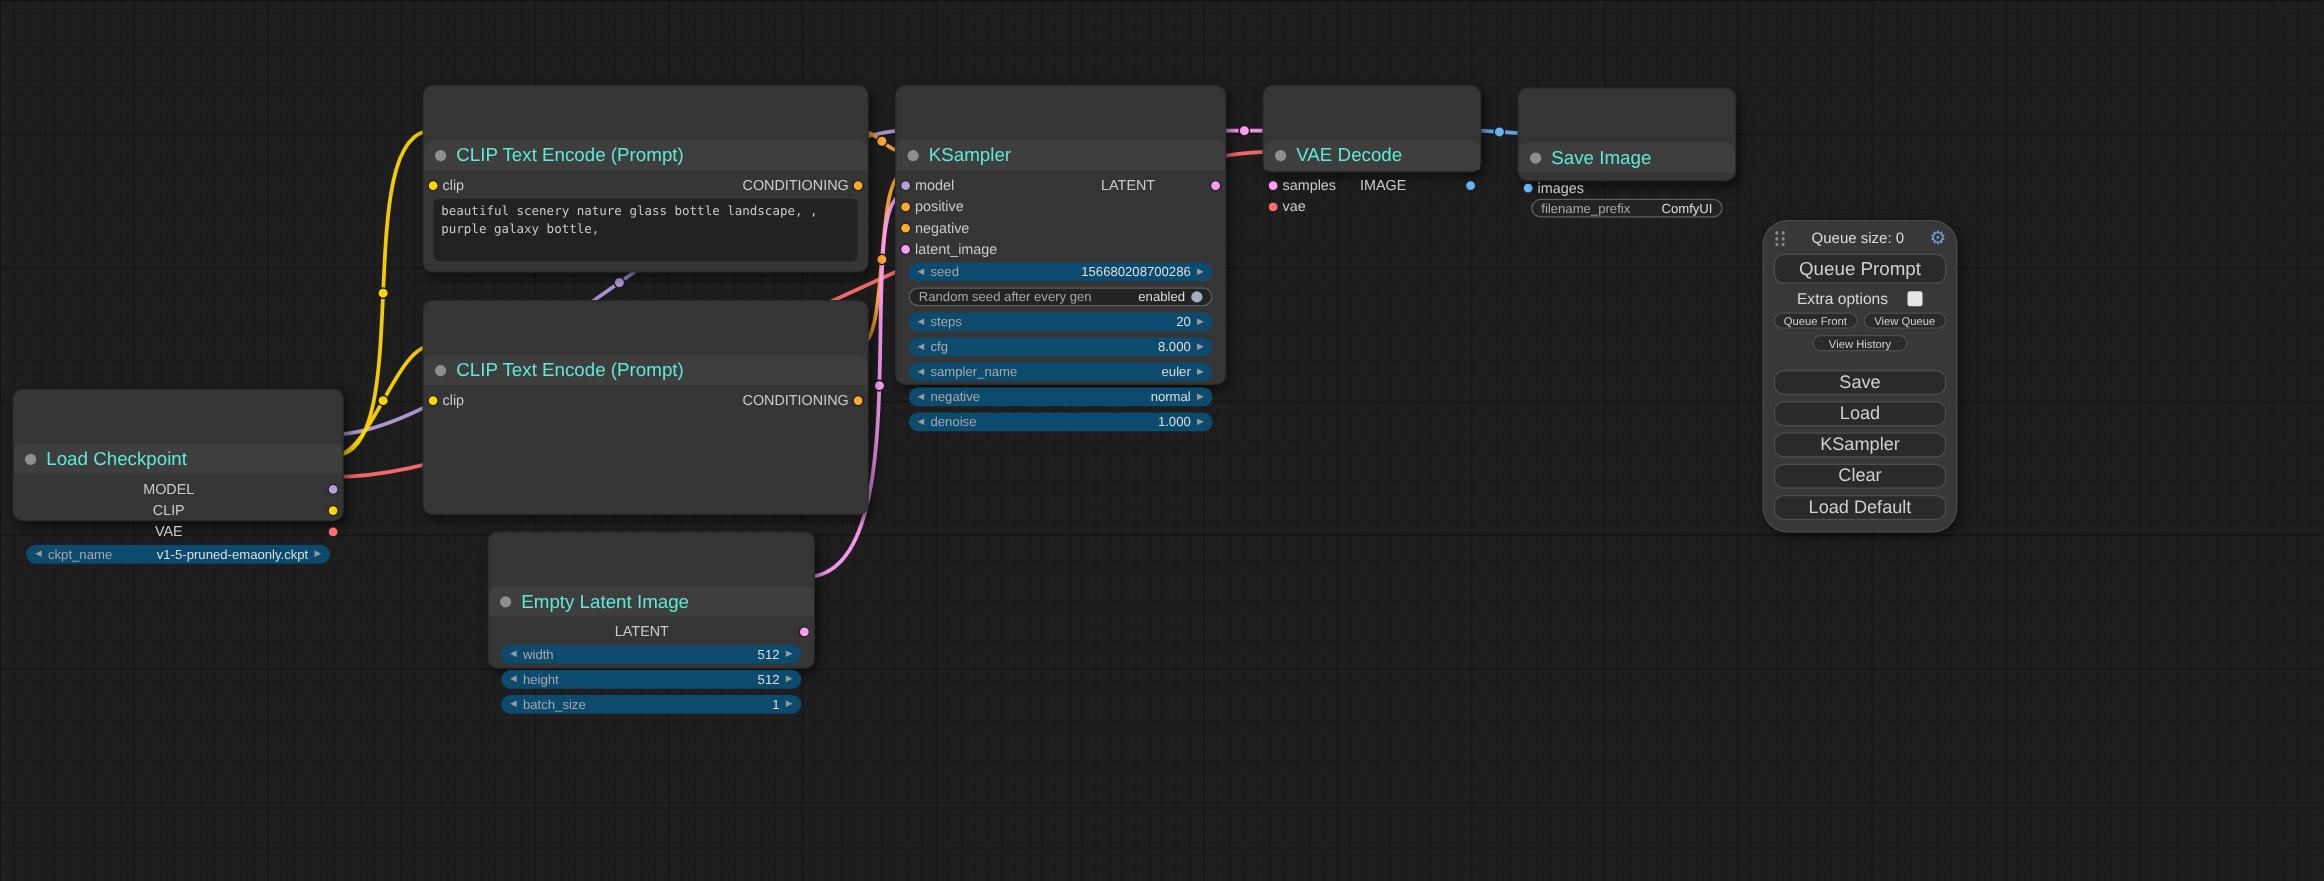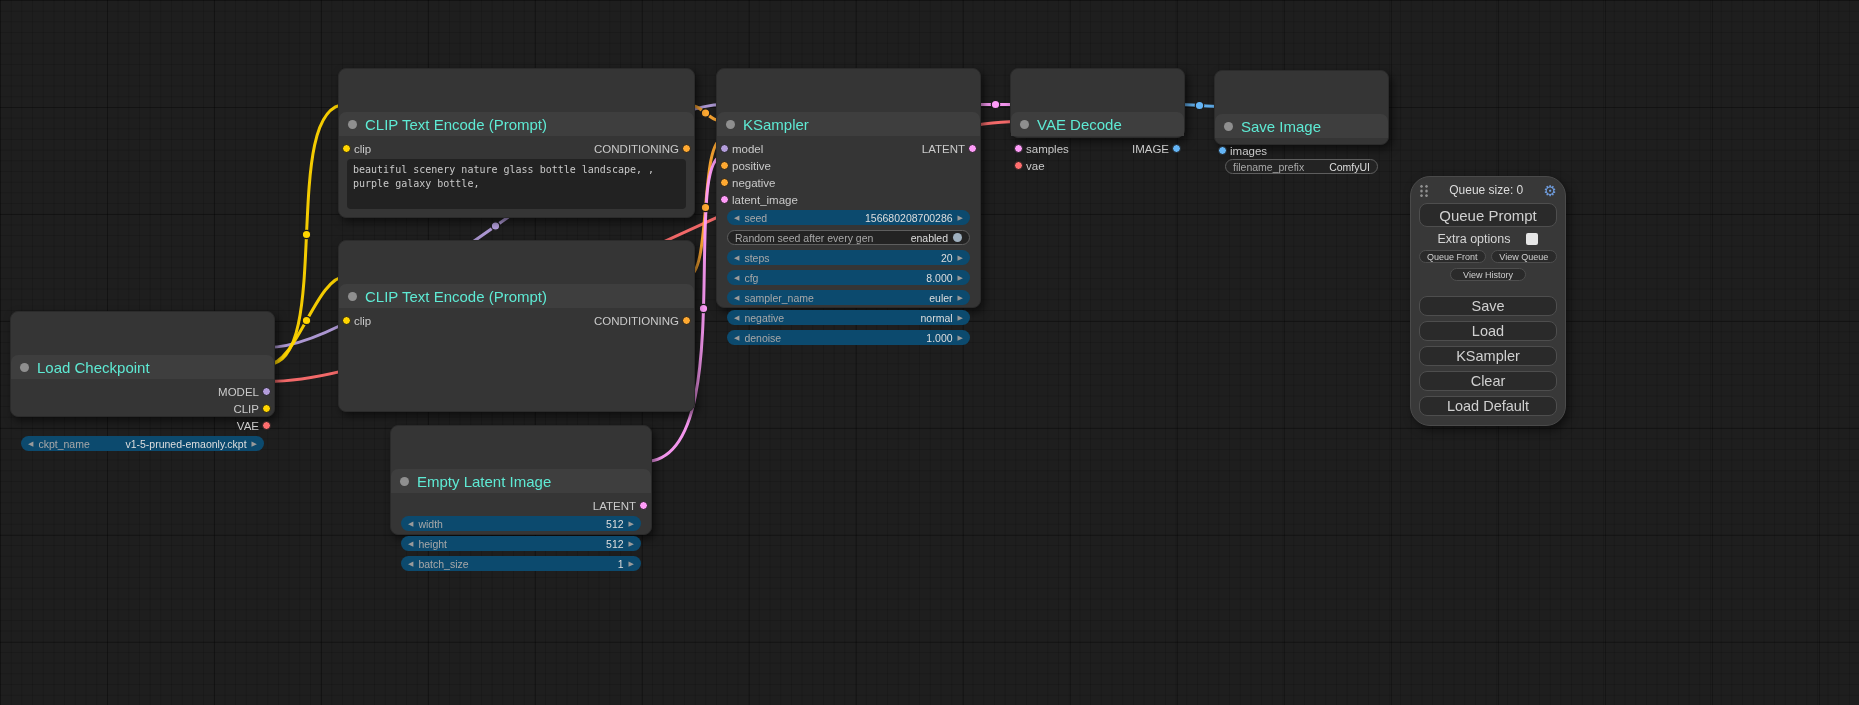--- a/index.html
+++ b/index.html
@@ -45,21 +45,21 @@
   .tdot { width: 9px; height: 9px; border-radius: 50%; background: #8f8f8f; flex: 0 0 9px; }
   .nbody { flex: 1; display: flex; flex-direction: column; padding-top: 4px; position: relative; }
   .srow {
     height: 17px; flex: 0 0 17px;
     display: flex; align-items: center;
     position: relative;
     font-size: 11.5px; color: #cacaca;
     white-space: nowrap;
   }
   .srow.in  { padding-left: 15px; }
-  .srow.out { justify-content: flex-end; padding-right: 15px; }
+  .srow.out { justify-content: center; padding-right: 15px; }
   .srow.both { padding: 0 15px; }
   .slabel.right { margin-left: auto; }
   .sdot {
     width: 9px; height: 9px; border-radius: 50%;
     border: 1px solid #1d1d1d;
     position: absolute; top: 4px;
     background: #888;
   }
   .sdot.l { left: 3px; }
   .sdot.r { right: 3px; }

